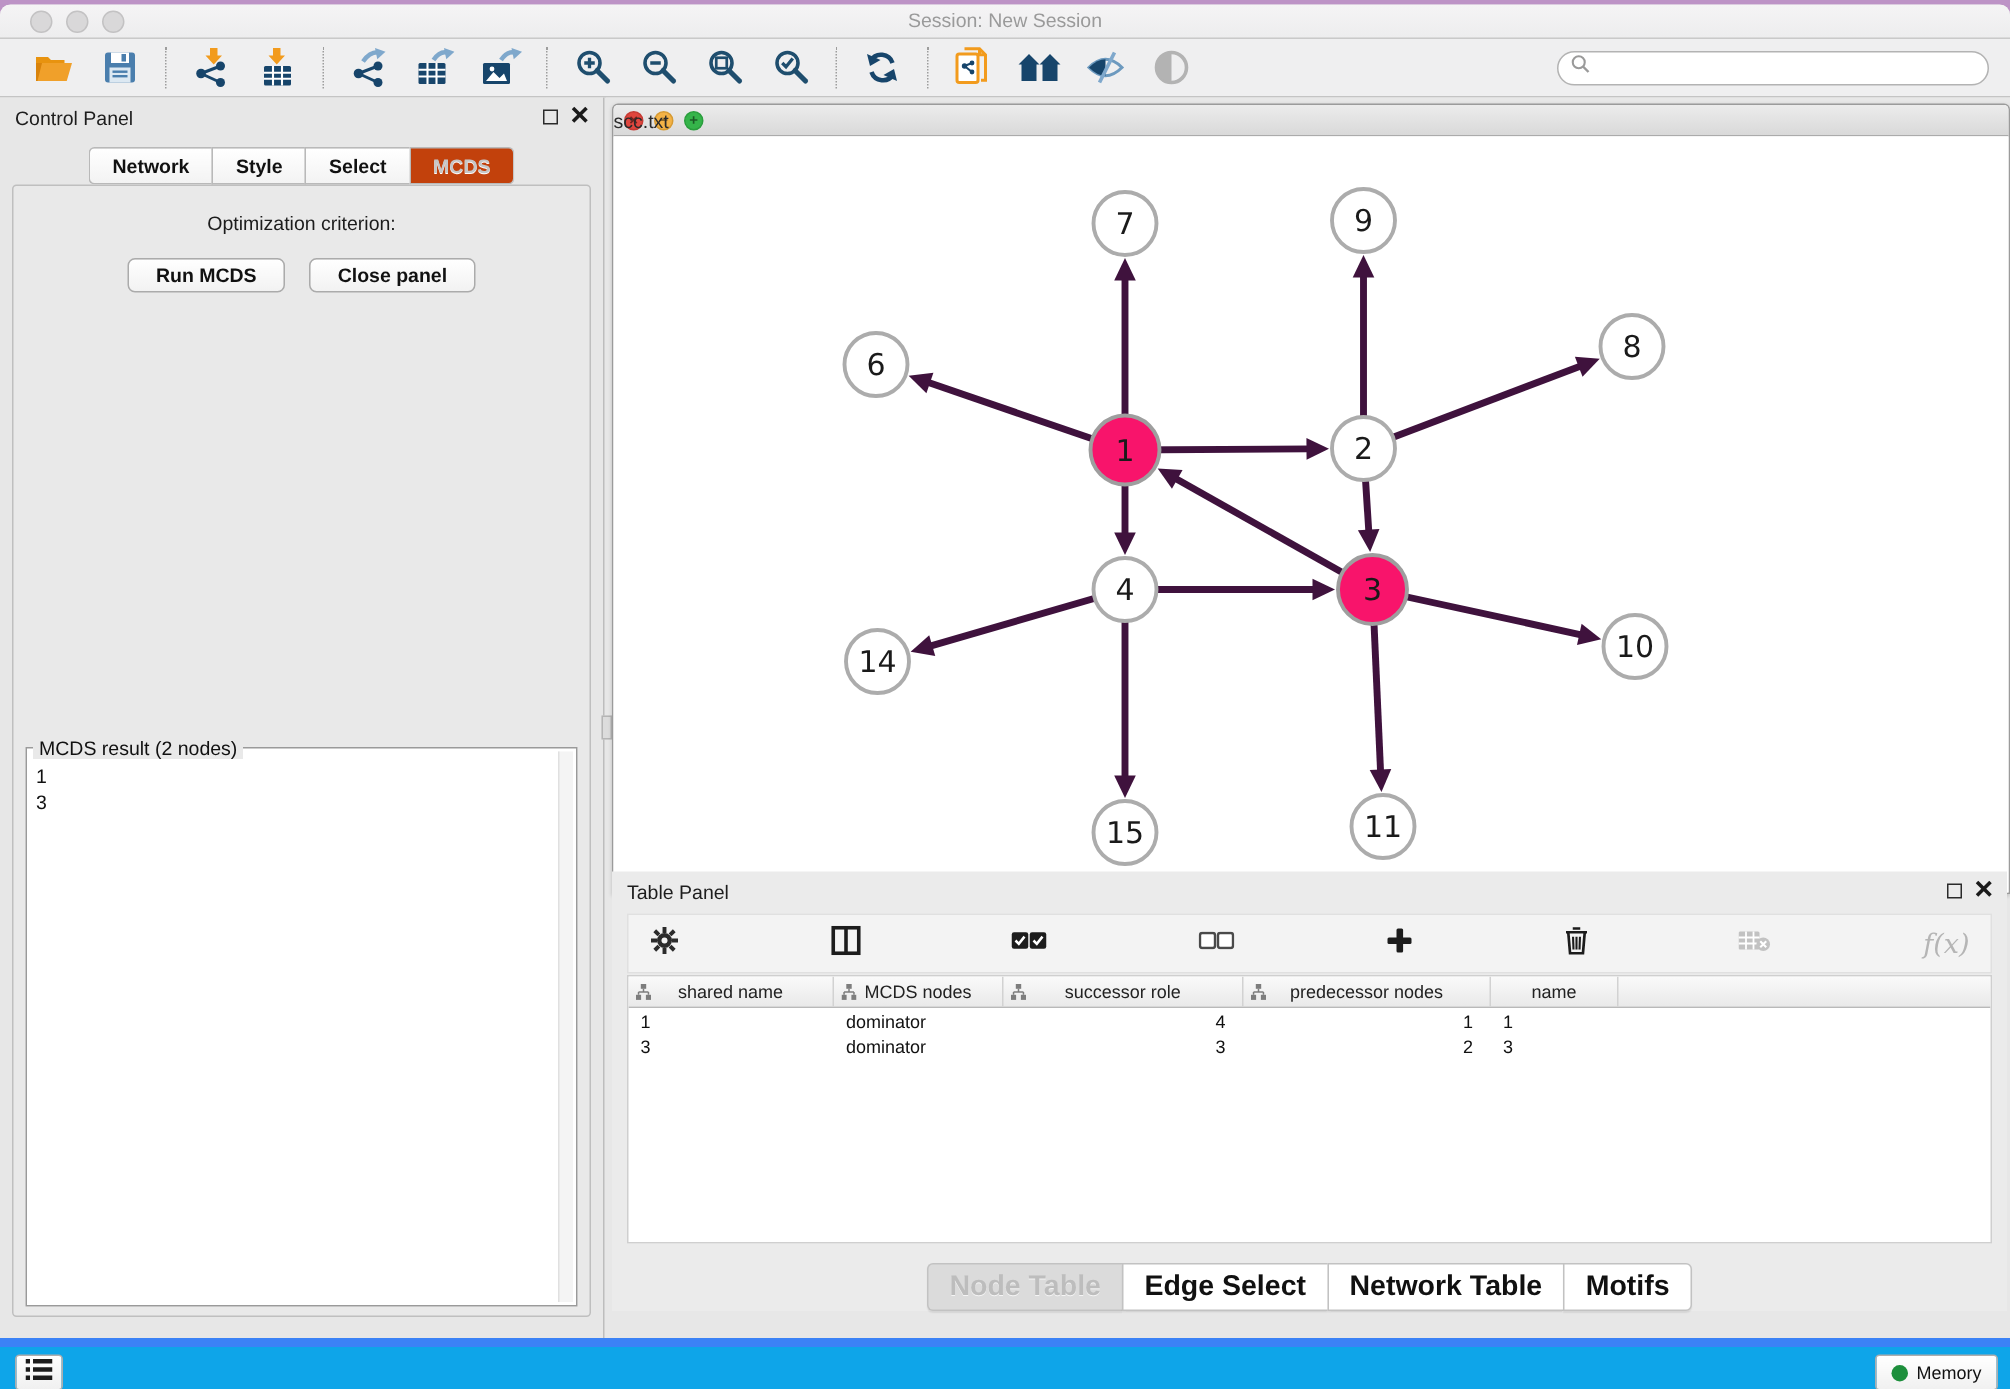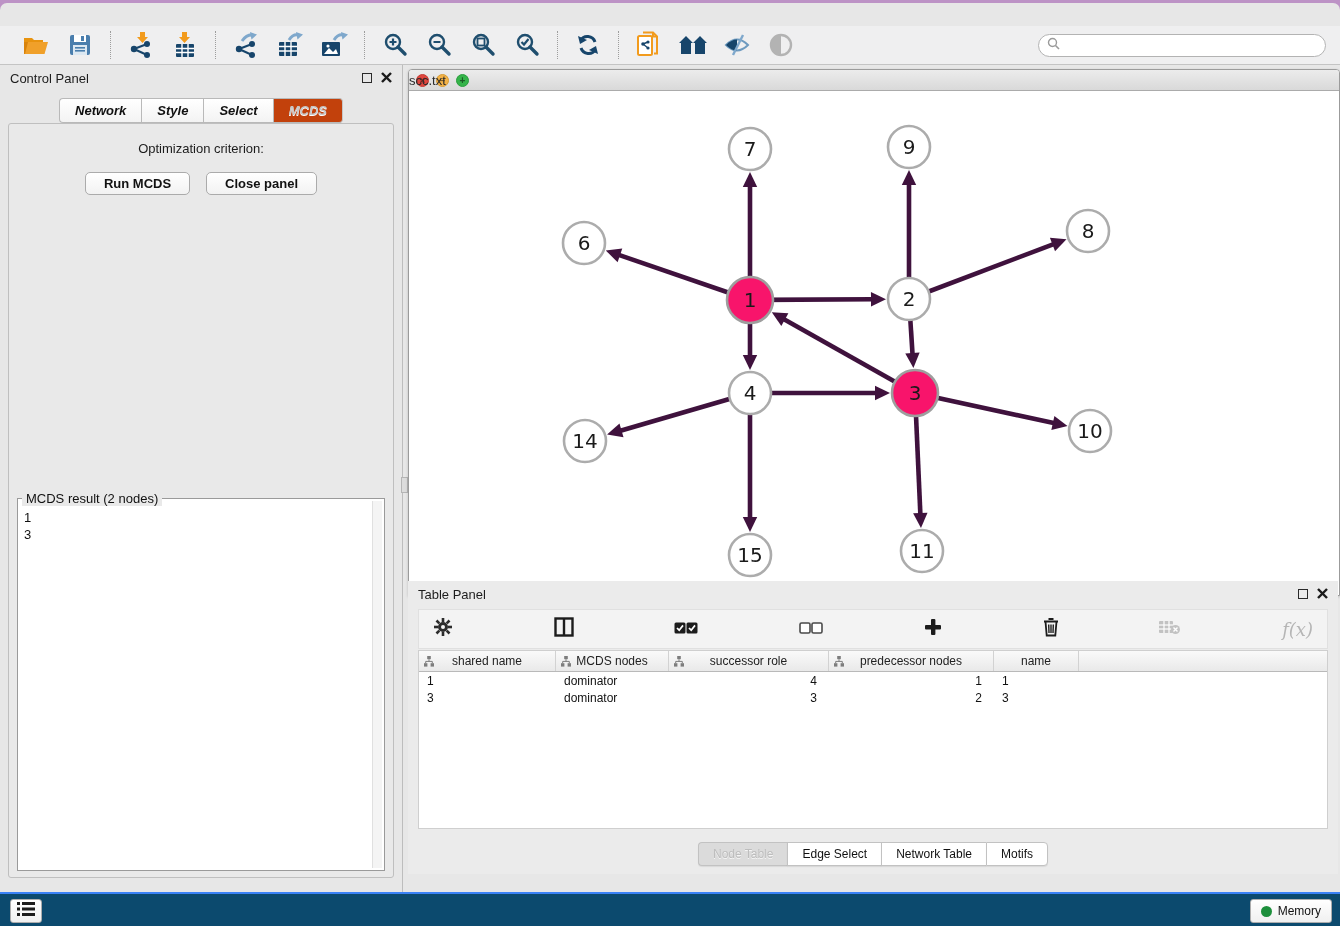--- a/index.html
+++ b/index.html
@@ -28,21 +28,21 @@
   .divider-grip { position:absolute; top:412px; left:-3px; width:7px; height:16px; background:#dcdcdc; border:1px solid #b5b5b5; }
 
   
   .panel-head { height:26px; display:flex; align-items:center; padding:0 10px; }
   .panel-head .ph-title { font-size:13px; color:#1d1d1d; }
   .ph-icons { margin-left:auto; display:flex; gap:9px; align-items:center; }
   .float-ic { width:10px; height:10px; border:1.6px solid #2a2a2a; display:inline-block; }
 
   
   .cp-tabs { display:flex; justify-content:center; margin-top:7px; }
-  .cp-tab { border:1px solid #b9b9b9; border-right:none; background:linear-gradient(#ffffff,#f3f3f3); padding:4px 15px; font-size:13px; font-weight:600; color:#111; cursor:pointer;font-style:italic; }
+  .cp-tab { border:1px solid #b9b9b9; border-right:none; background:linear-gradient(#ffffff,#f3f3f3); padding:4px 15px; font-size:13px; font-weight:600; color:#111; cursor:pointer; }
   .cp-tab:first-child { border-radius:4px 0 0 4px; }
   .cp-tab:last-child { border-right:1px solid #c6c6c6; border-radius:0 4px 4px 0; }
   .cp-tab.sel { background:#c2410c; color:#c6c6c6; text-shadow:0 1px 0 #fff; }
   .cp-body { position:absolute; left:8px; right:8px; top:58px; bottom:14px; border:1px solid #bfbfbf; border-radius:3px; background:#e9e9e9; }
   .opt-label { text-align:center; margin-top:17px; font-size:13px; color:#1c1c1c; }
   .combo { position:relative; margin:8px 40px 0 36px; height:24px; background:#fff; border:1px solid #ababab; border-radius:5px; display:flex; align-items:center; padding:0 24px 0 10px; font-size:13px; color:#111; cursor:pointer; }
   .combo .chev { position:absolute; right:7px; top:4px; }
   .btn-row { display:flex; justify-content:center; gap:16px; margin-top:16px; }
   .pushbtn { border:1px solid #ababab; border-radius:5px; background:linear-gradient(#ffffff,#f2f2f2); padding:3px 18px; font-size:13px; font-weight:600; color:#111; cursor:pointer; }
   .result-box { position:absolute; left:8px; right:8px; top:374px; bottom:6px; border:1px solid #9a9a9a; background:#fff; }
@@ -69,36 +69,44 @@
   .fx { font-family:"DejaVu Serif","Liberation Serif",serif; font-style:italic; font-size:18px; color:#b5b5b5; }
   .grid-table { margin:1px 10px 0 10px; background:#fff; border:1px solid #cfcfcf; height:179px; overflow:hidden; }
   .gt-header { display:flex; height:21px; background:linear-gradient(#fafafa,#e9e9e9); border-bottom:1px solid #b9b9b9; }
   .gt-hcell { position:relative; border-right:1px solid #d2d2d2; display:flex; align-items:center; justify-content:center; font-size:12px; color:#222; }
   .gt-hcell .tree-ic { position:absolute; left:5px; top:5px; }
   .gt-hcell.filler { flex:1; border-right:none; }
   .gt-row { display:flex; height:17px; align-items:center; font-size:12px; color:#111; }
   .gt-cell { padding:0 8px; overflow:hidden; white-space:nowrap; }
   .gt-cell.r { text-align:right; padding-right:12px; }
   .tp-tabs { display:flex; justify-content:center; margin-top:13px; }
-  .tp-tab { border:1px solid #c2c2c2; border-right:none; background:#fff; padding:4px 14px; font-size:12px; font-weight:400; color:#111; cursor:pointer; box-shadow:0 1px 1px rgba(0,0,0,.08); }
+  .tp-tab { border:1px solid #c2c2c2; border-right:none; background:#fff; padding:4px 14px; font-size:19px; font-weight:700; color:#111; cursor:pointer; box-shadow:0 1px 1px rgba(0,0,0,.08); }
   .tp-tab:first-child { border-radius:4px 0 0 4px; }
   .tp-tab:last-child { border-right:1px solid #c2c2c2; border-radius:0 4px 4px 0; }
   .tp-tab.sel { background:#dbdbdb; color:#bdbdbd; text-shadow:0 1px 0 #f5f5f5; }
 
   
-  .statusbar { position:absolute; left:0; right:0; bottom:0; height:34px; background:#0c4a6e; border-top:2px solid #3b82f6; }
+  .statusbar { position:absolute; left:0; right:0; bottom:0; height:34px; background:#0ea5e9; border-top:6px solid #3b82f6; }
   .sb-left { position:absolute; left:10px; top:5px; width:32px; height:24px; background:linear-gradient(#fff,#f0f0f0); border:1px solid #adadad; border-radius:3px; display:flex; align-items:center; justify-content:center; cursor:pointer; }
   .sb-mem { position:absolute; right:8px; top:5px; height:24px; background:linear-gradient(#fff,#f0f0f0); border:1px solid #adadad; border-radius:3px; display:flex; align-items:center; gap:6px; padding:0 10px; font-size:12px; color:#111; cursor:pointer; }
   .mem-dot { width:11px; height:11px; border-radius:50%; background:#1d8f3c; }
 </style>
 </head>
 <body>
 
 <div class="window">
 
+  <div class="titlebar">
+    <div class="traffic">
+      <span class="dot"></span>
+      <span class="dot"></span>
+      <span class="dot"></span>
+    </div>
+    <div class="win-title">Session: New Session</div>
+  </div>
 
   <div class="toolbar">
     <div class="tb-group">
       <span class="tb-btn">
           <span>
             <svg width="28" height="24" viewBox="0 0 28 24">
               <path d="M2 5 h8 l2 2 h9 v3 H2z" fill="#e8930f"></path>
               <path d="M2 21 L5 9 h21 l-3.5 12z" fill="#f0a02a"></path>
               <path d="M2 5 v16 h1 L6 9 H2z" fill="#d9830b"></path>
             </svg>

